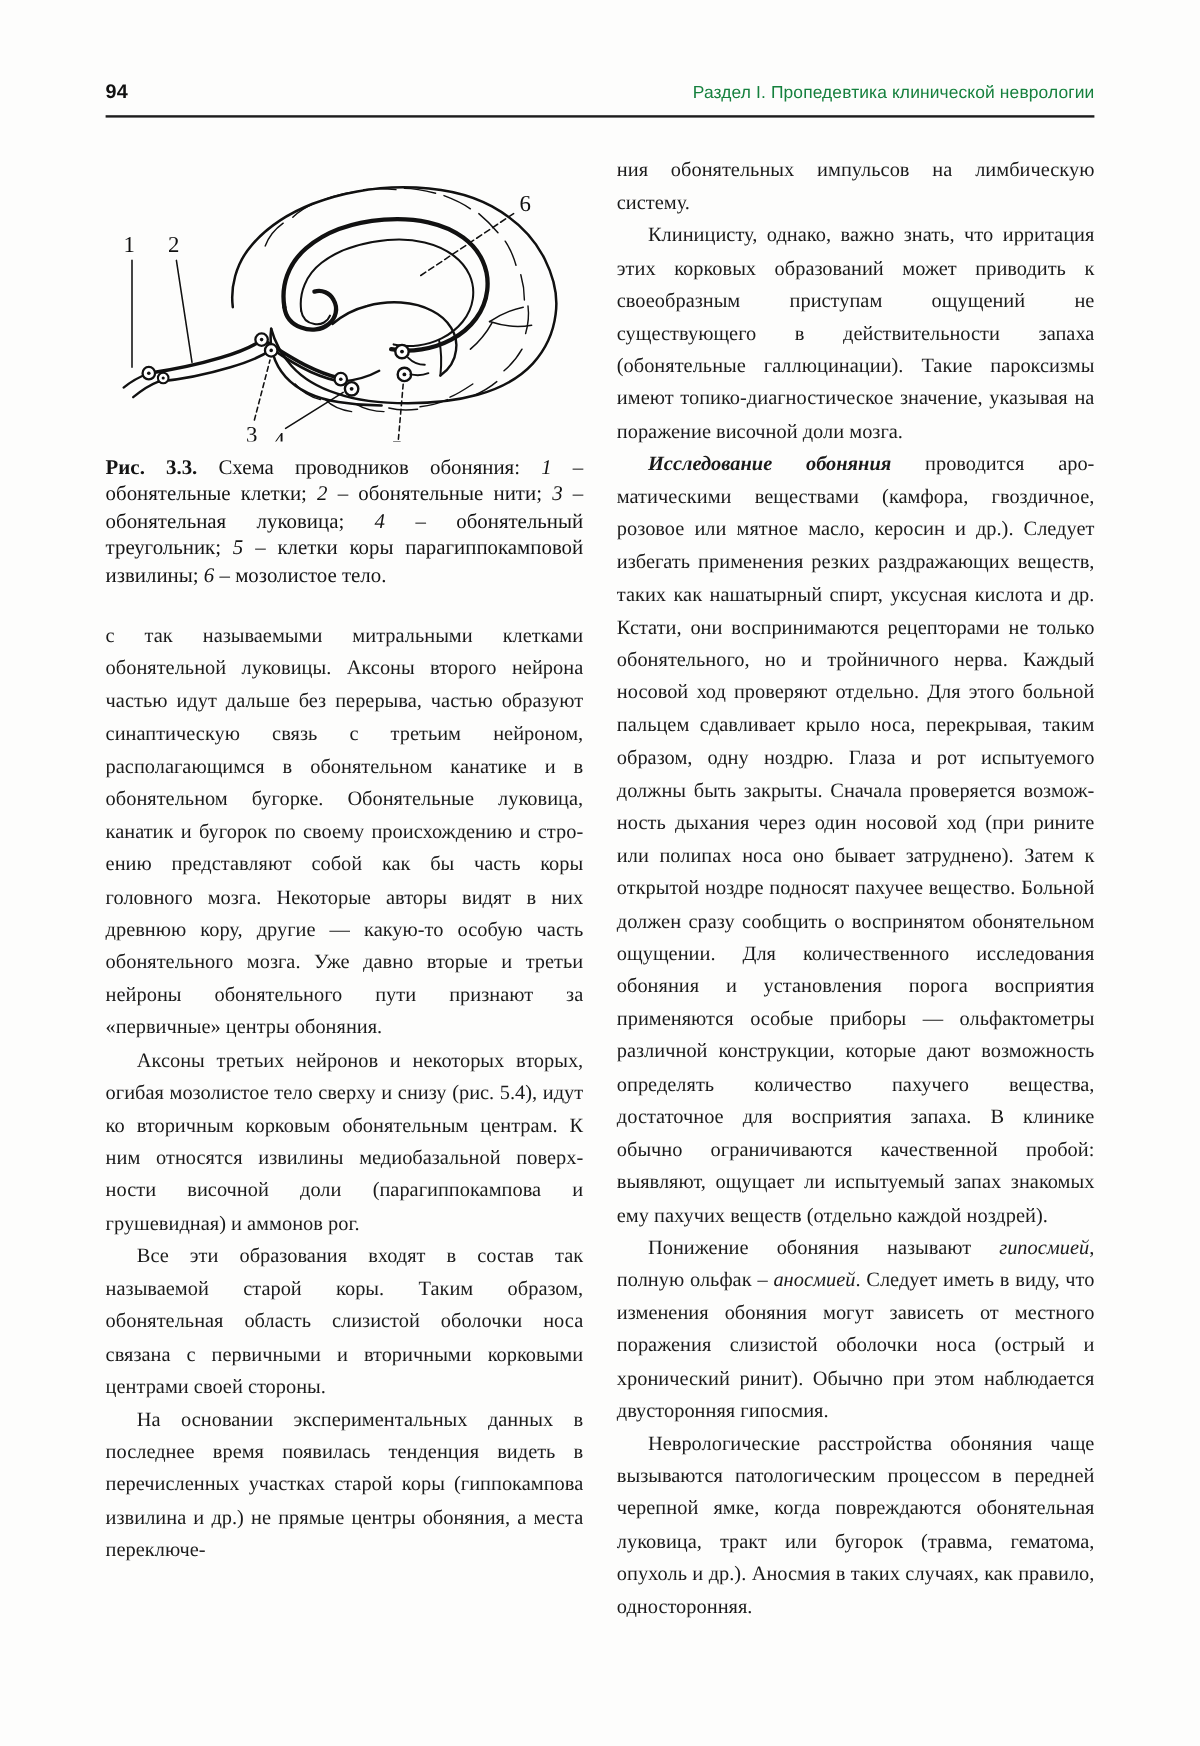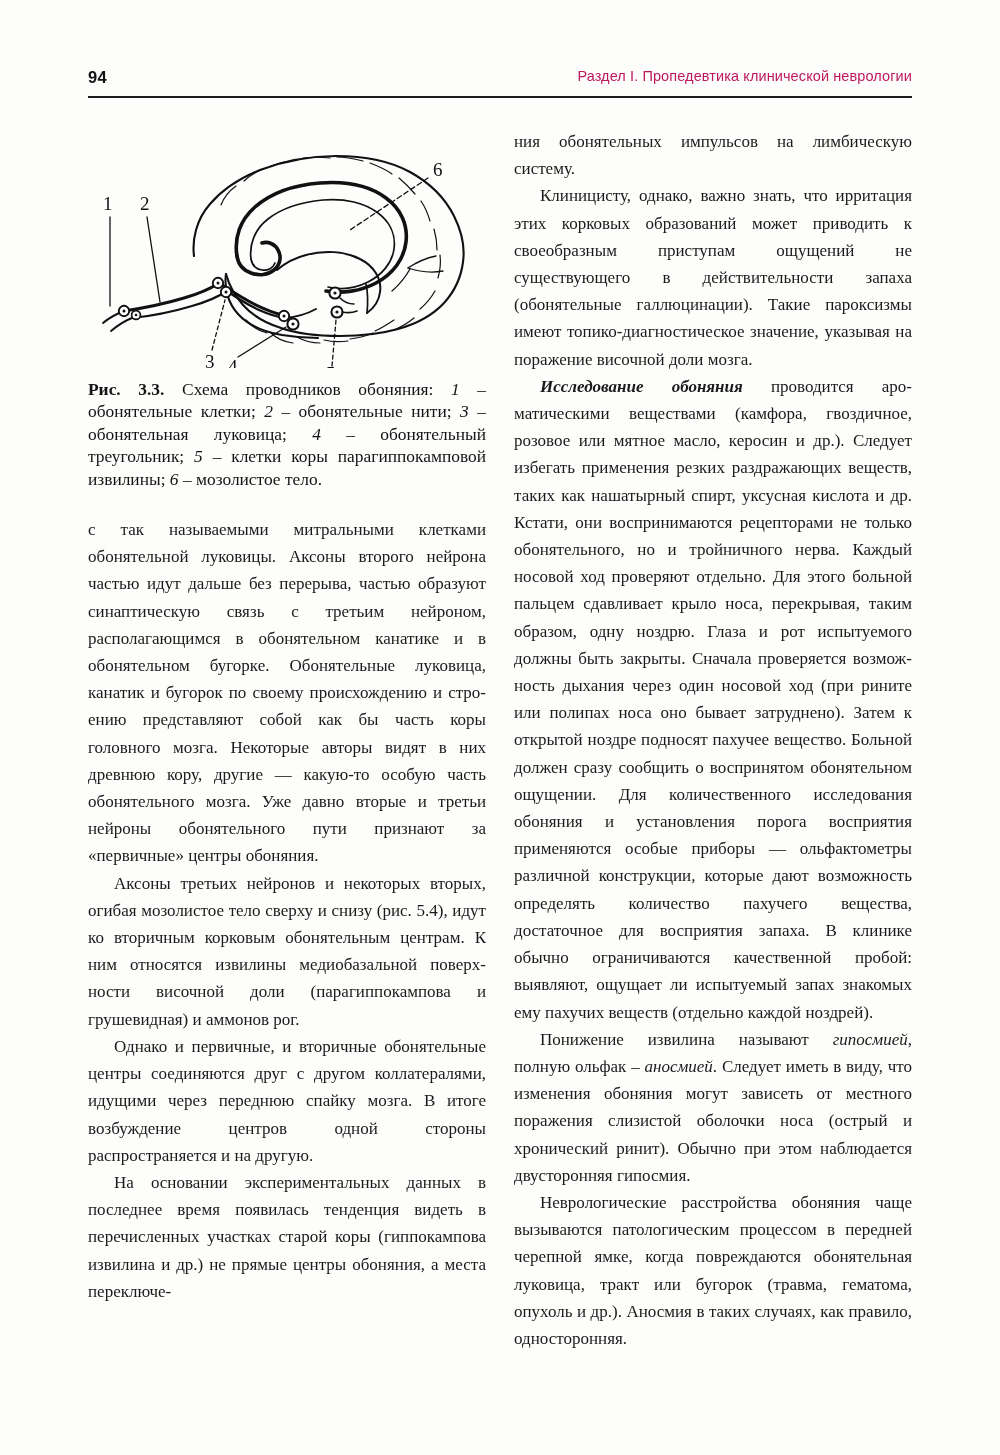--- a/index.html
+++ b/index.html
@@ -17,34 +17,34 @@
     overflow: hidden;
   }
 
   
   .header {
     position: absolute;
     left: 88px;
     top: 68px;
     width: 824px;
     display: flex;
-    align-items: flex-start;
+    align-items: center;
     justify-content: space-between;
   }
   .folio {
     font-family: "Liberation Sans", "DejaVu Sans", sans-serif;
     font-weight: bold;
     font-size: 16.5px;
     letter-spacing: .2px;
     color: #111;
   }
   .runhead {
     font-family: "Liberation Sans", "DejaVu Sans", sans-serif;
     font-size: 14.5px;
-    color: #be185d;
+    color: #15803d;
     letter-spacing: .1px;
     white-space: nowrap;
   }
   .header-rule {
     position: absolute;
     left: 88px;
     top: 96px;
     width: 824px;
     height: 1.6px;
     background: #1d1d1d;
@@ -249,29 +249,29 @@
         </g>
       </svg>
     </div>
 
     <p class="figcaption"><span class="fignum">Рис. 3.3.</span> <span>Схема проводников обоняния:</span> <span class="lbl">1</span> – <span>обонятельные клетки</span>; <span class="lbl">2</span> – <span>обонятельные нити</span>; <span class="lbl">3</span> – <span>обонятельная луковица</span>; <span class="lbl">4</span> – <span>обонятельный треугольник</span>; <span class="lbl">5</span> – <span>клетки коры парагиппокамповой извилины</span>; <span class="lbl">6</span> – <span>мозолистое тело</span>.</p>
 
     <div class="fig-gap"></div>
 
     <p class="body noindent">с так называемыми митральными клетками обонятельной луковицы. Аксоны второго нейрона частью идут дальше без переры­ва, частью образуют синаптическую связь с третьим нейроном, располагающимся в обонятельном канатике и в обонятельном бугорке. Обонятельные луковица, канатик и бугорок по своему происхождению и стро­ению представляют собой как бы часть коры головного мозга. Некоторые авторы видят в них древнюю кору, другие — какую-то особую часть обонятельного мозга. Уже давно вторые и третьи нейроны обонятель­ного пути признают за «первичные» центры обоняния.</p>
     <p class="body">Аксоны третьих нейронов и некоторых вторых, огибая мозолистое тело сверху и снизу (рис. 5.4), идут ко вторичным кор­ковым обонятельным центрам. К ним отно­сятся извилины медиобазальной поверх­ности височной доли (парагиппокампова и грушевидная) и аммонов рог.</p>
-    <p class="body">Однако и первичные, и вторичные обо­нятельные центры соединяются друг с дру­гом коллатералями, идущими через перед­нюю спайку мозга. В итоге возбуждение центров одной стороны распространяется и на другую.</p>
+    <p class="body">Все эти образования входят в состав так называемой старой коры. Таким образом, обонятельная область слизистой оболочки носа связана с первичными и вторичными корковыми центрами своей стороны.</p>
     <p class="body">На основании экспериментальных дан­ных в последнее время появилась тенденция видеть в перечисленных участках старой коры (гиппокампова извилина и др.) не пря­мые центры обоняния, а места переключе-</p>
   </div>
 
   <div class="col col-right">
     <p class="body noindent">ния обонятельных импульсов на лимбиче­скую систему.</p>
     <p class="body">Клиницисту, однако, важно знать, что ирритация этих корковых образований может приводить к своеобразным приступам ощущений не существующего в действитель­ности запаха (обонятельные галлюцинации). Такие пароксизмы имеют топико-диагно­стическое значение, указывая на поражение височной доли мозга.</p>
 
     <p class="body"><span class="bi">Исследование обоняния</span><span> проводится аро­матическими веществами (камфора, гвоз­дичное, розовое или мятное масло, керосин и др.). Следует избегать применения резких раздражающих веществ, таких как нашаты­рный спирт, уксусная кислота и др. Кстати, они воспринимаются рецепторами не толь­ко обонятельного, но и тройничного нерва. Каждый носовой ход проверяют отдельно. Для этого больной пальцем сдавливает крыло носа, перекрывая, таким образом, одну ноздрю. Глаза и рот испытуемого должны быть закрыты. Сначала проверяется возмож­ность дыхания через один носовой ход (при рините или полипах носа оно бывает затруд­нено). Затем к открытой ноздре подносят пахучее вещество. Больной должен сразу сообщить о воспринятом обонятельном ощу­щении. Для количественного исследования обоняния и установления порога восприятия применяются особые приборы — ольфак­тометры различной конструкции, которые дают возможность определять количество пахучего вещества, достаточное для вос­приятия запаха. В клинике обычно ограни­чиваются качественной пробой: выявляют, ощущает ли испытуемый запах знакомых ему пахучих веществ (отдельно каждой ноздрей).</span></p>
 
-    <p class="body"><span>Понижение извилина называют </span><span class="it">гипосми­ей</span><span>, полную ольфак – </span><span class="it">аносмией</span><span>. Следует иметь в виду, что изменения обоняния могут зави­сеть от местного поражения слизистой обо­лочки носа (острый и хронический ринит). Обычно при этом наблюдается двусторонняя гипосмия.</span></p>
+    <p class="body"><span>Понижение обоняния называют </span><span class="it">гипосми­ей</span><span>, полную ольфак – </span><span class="it">аносмией</span><span>. Следует иметь в виду, что изменения обоняния могут зави­сеть от местного поражения слизистой обо­лочки носа (острый и хронический ринит). Обычно при этом наблюдается двусторонняя гипосмия.</span></p>
 
     <p class="body">Неврологические расстройства обоняния чаще вызываются патологическим процес­сом в передней черепной ямке, когда повре­ждаются обонятельная луковица, тракт или бугорок (травма, гематома, опухоль и др.). Аносмия в таких случаях, как правило, односторонняя.</p>
 
   </div>
 
 </div>
 
 </body></html>

